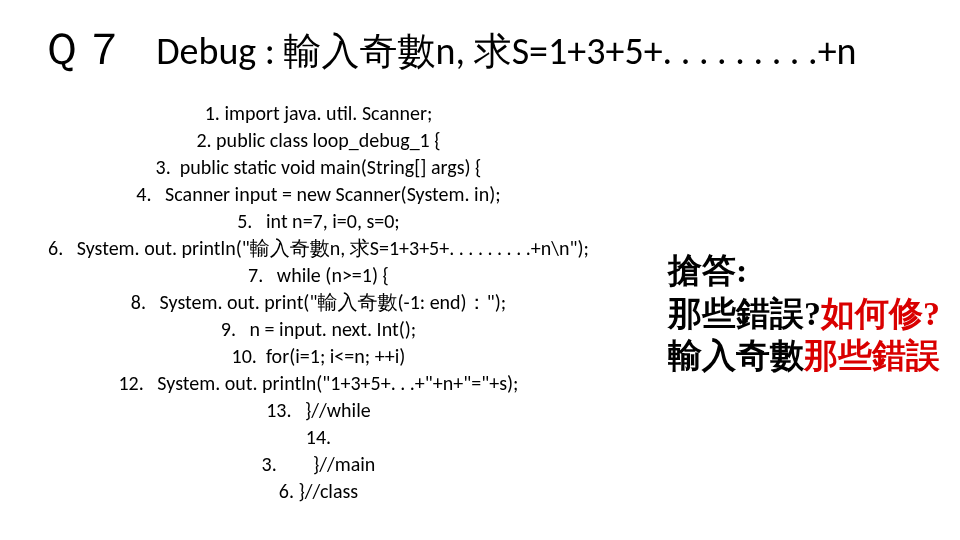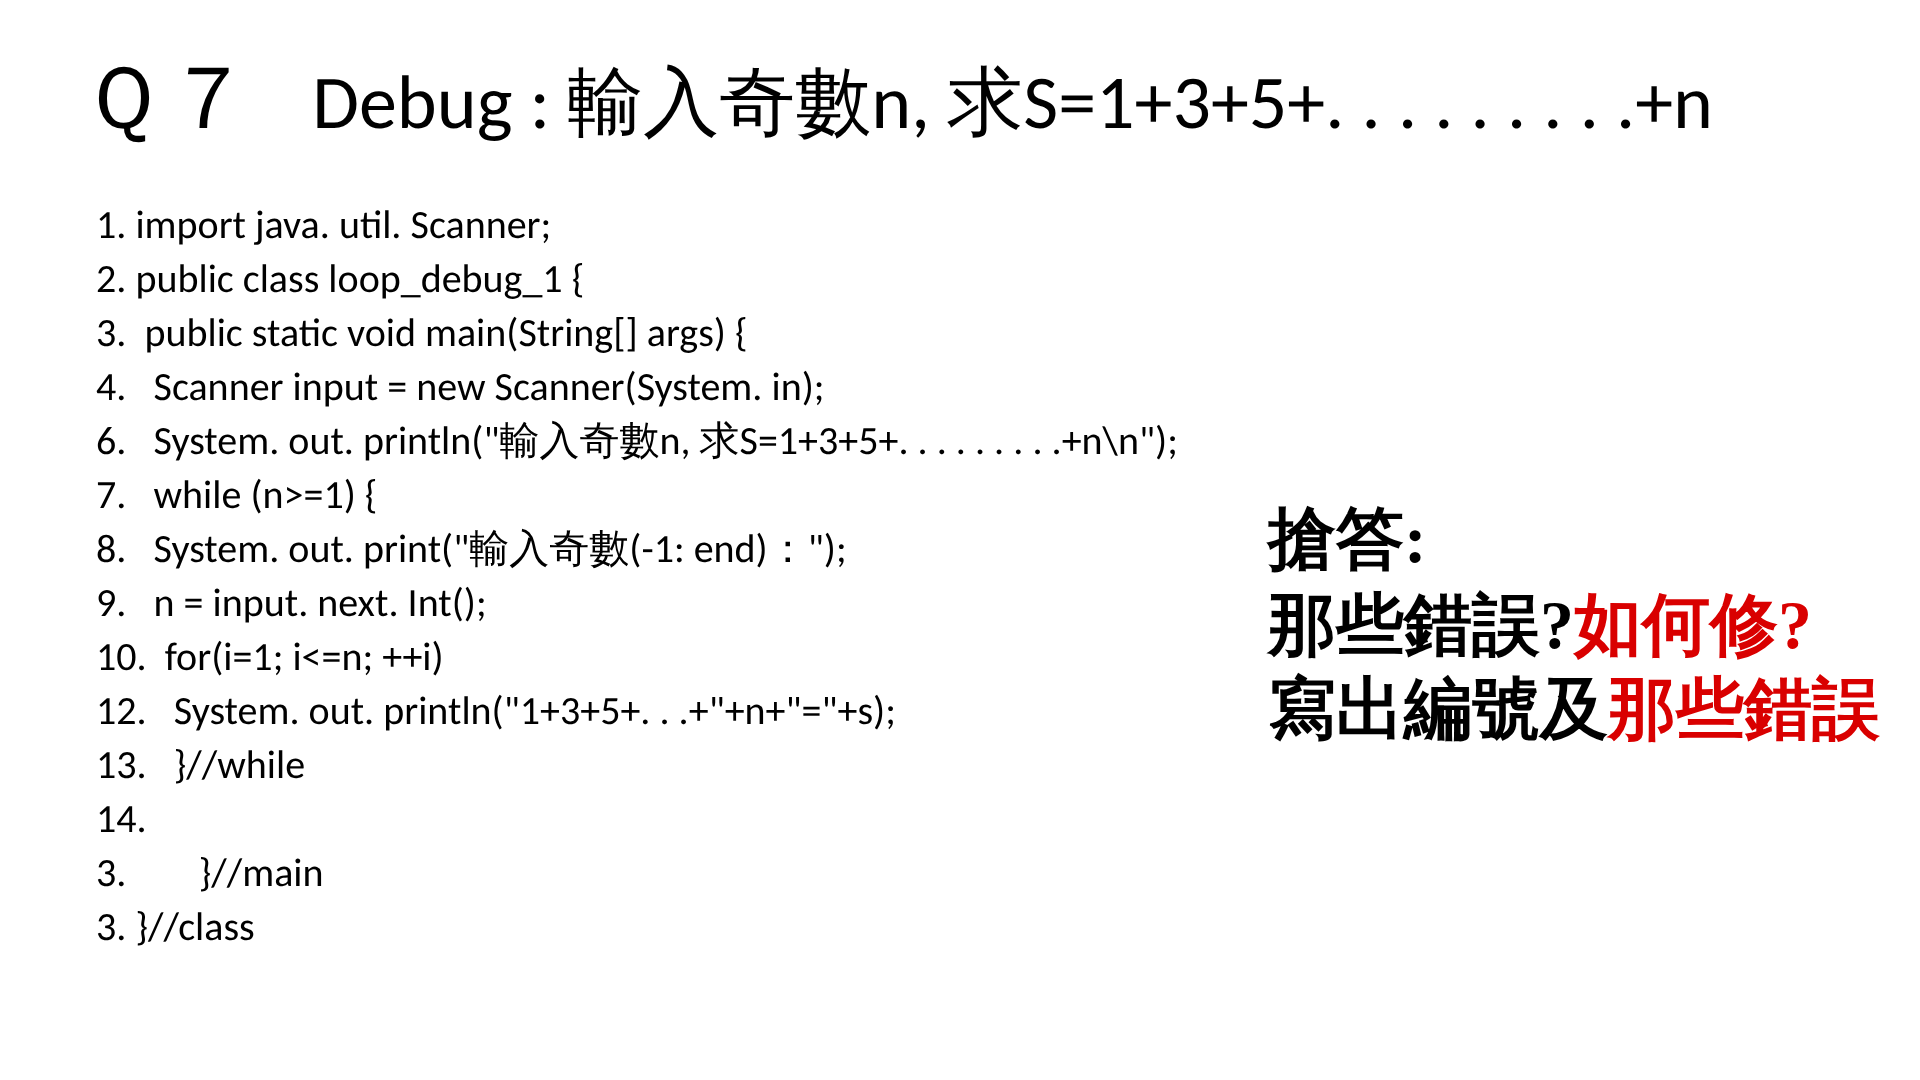--- a/index.html
+++ b/index.html
@@ -34,20 +34,21 @@
   }
   .title-text {
     font-size: 38px;
   }
   .code-block {
     position: absolute;
     top: 100px;
     left: 48px;
     font-size: 20px;
     line-height: 1.35;
+    text-align: center;
   }
   .code-line {
     white-space: pre;
   }
   .answer-box {
     position: absolute;
     right: 20px;
     top: 250px;
     font-family: "Times New Roman", "PMingLiU", "SimSun", serif;
     font-size: 34px;
@@ -67,35 +68,36 @@
   <div class="title-row">
     <span class="qnum">Ｑ７</span>
     <span class="title-text">Debug : 輸入奇數n, 求S=1+3+5+. . . . . . . . .+n</span>
   </div>
 
   <div class="code-block">
     <div class="code-line">1. import java. util. Scanner;</div>
     <div class="code-line">2. public class loop_debug_1 {</div>
     <div class="code-line">3.  public static void main(String[] args) {</div>
     <div class="code-line">4.   Scanner input = new Scanner(System. in);</div>
+    <div class="code-line">5.   int n=7, i=0, s=0;</div>
     <div class="code-line">6.   System. out. println("輸入奇數n, 求S=1+3+5+. . . . . . . . .+n\n");</div>
     <div class="code-line">7.   while (n&gt;=1) {</div>
     <div class="code-line">8.   System. out. print("輸入奇數(-1: end)：");</div>
     <div class="code-line">9.   n = input. next. Int();</div>
     <div class="code-line">10.  for(i=1; i&lt;=n; ++i)</div>
     <div class="code-line">12.   System. out. println("1+3+5+. . .+"+n+"="+s);</div>
     <div class="code-line">13.   }//while</div>
     <div class="code-line">14.</div>
     <div class="code-line">3.        }//main</div>
-    <div class="code-line">3. }//class</div>
+    <div class="code-line">6. }//class</div>
   </div>
 
   <div class="answer-box">
     <div>搶答:</div>
     <div>
       <span>那些錯誤?</span><span class="red">如何修?</span>
     </div>
     <div>
-      <span>寫出編號及</span><span class="red">那些錯誤</span>
+      <span>輸入奇數</span><span class="red">那些錯誤</span>
     </div>
   </div>
 
 </div>
 
 </body></html>

